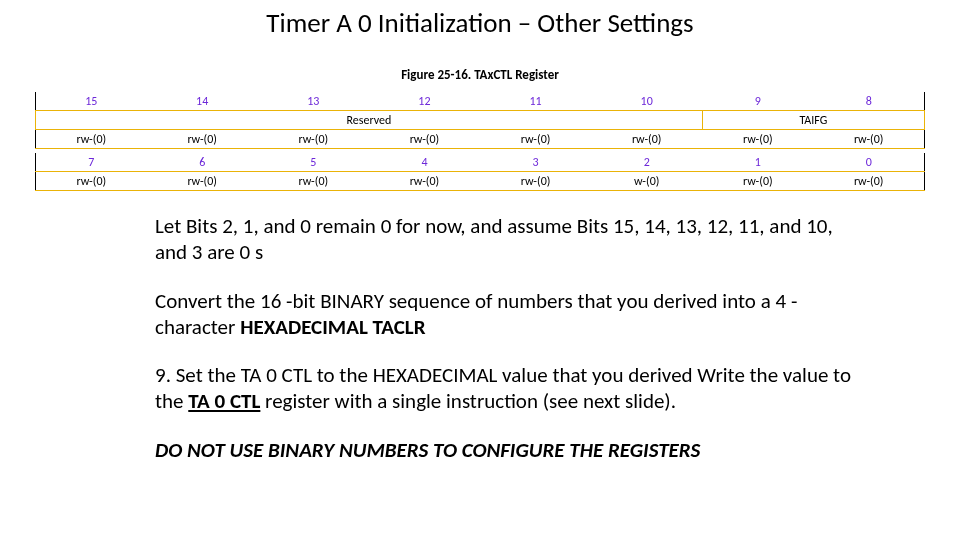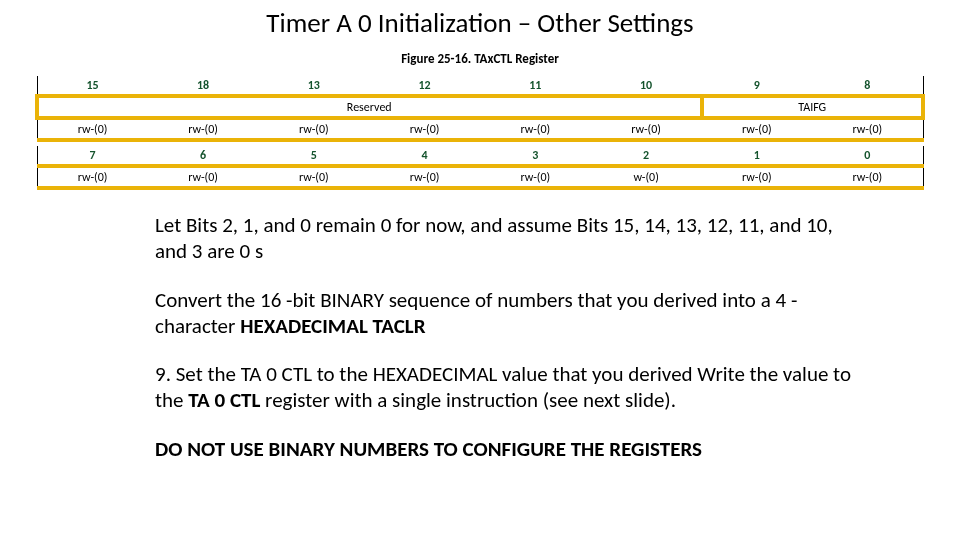--- a/index.html
+++ b/index.html
@@ -14,84 +14,84 @@
   .slide {
     box-sizing: border-box;
     width: 960px;
     height: 540px;
     padding-top: 6px;
   }
   .title {
     text-align: center;
     font-size: 27px;
     font-weight: 500;
-    margin-bottom: 12px;
+    margin-bottom: 28px;
   }
   .figcap {
     text-align: center;
     font-size: 13px;
     font-weight: 700;
     margin-bottom: 10px;
   }
   table.reg {
     border-collapse: collapse;
     margin: 0 auto;
     width: 890px;
     table-layout: fixed;
   }
   table.reg td {
-    border: 4px solid #eab308;
+    border: 1px solid #eab308;
     font-size: 12px;
     text-align: center;
     padding: 1px 2px;
     height: 16px;
   }
   table.reg td.bitnum {
     border-left: none;
     border-right: none;
     border-top: none;
-    color: #14532d;
-    font-weight: 700;
+    color: #6d28d9;
+    font-weight: 400;
     margin-top: 13px;
   }
   table.reg td.bitnum:first-child { border-left: 1px solid #000; }
   table.reg td.bitnum:last-child  { border-right: 1px solid #000; }
   table.reg td.rw {
     border-top: none;
     border-left: none;
     border-right: none;
   }
   table.reg td.rw:first-child { border-left: 1px solid #000; }
   table.reg td.rw:last-child  { border-right: 1px solid #000; }
   .gap { height: 4px; }
   .body {
     margin: 22px 0 0 155px;
     width: 700px;
     font-size: 21px;
     line-height: 1.25;
   }
   .body p { margin: 0 0 22px 0; }
   .bold { font-weight: 700; }
-  .bi   { font-weight: 700; }
-  .ub   { font-weight: 700; }
+  .bi   { font-weight: 700; font-style: italic; }
+  .ub   { font-weight: 700; text-decoration: underline; }
 </style>
 </head>
 <body>
 
 <div class="slide">
 
   <div class="title">Timer A 0 Initialization – Other Settings</div>
 
   <div class="figcap">Figure 25-16. TAxCTL Register</div>
 
   <table class="reg">
     <tbody>
         <tr>
       <td class="bitnum">15</td>
-      <td class="bitnum">18</td>
+      <td class="bitnum">14</td>
       <td class="bitnum">13</td>
       <td class="bitnum">12</td>
       <td class="bitnum">11</td>
       <td class="bitnum">10</td>
       <td class="bitnum">9</td>
       <td class="bitnum">8</td>
     </tr>
     <tr>
       <td colspan="6">Reserved</td>
       <td colspan="2">TAIFG</td>

